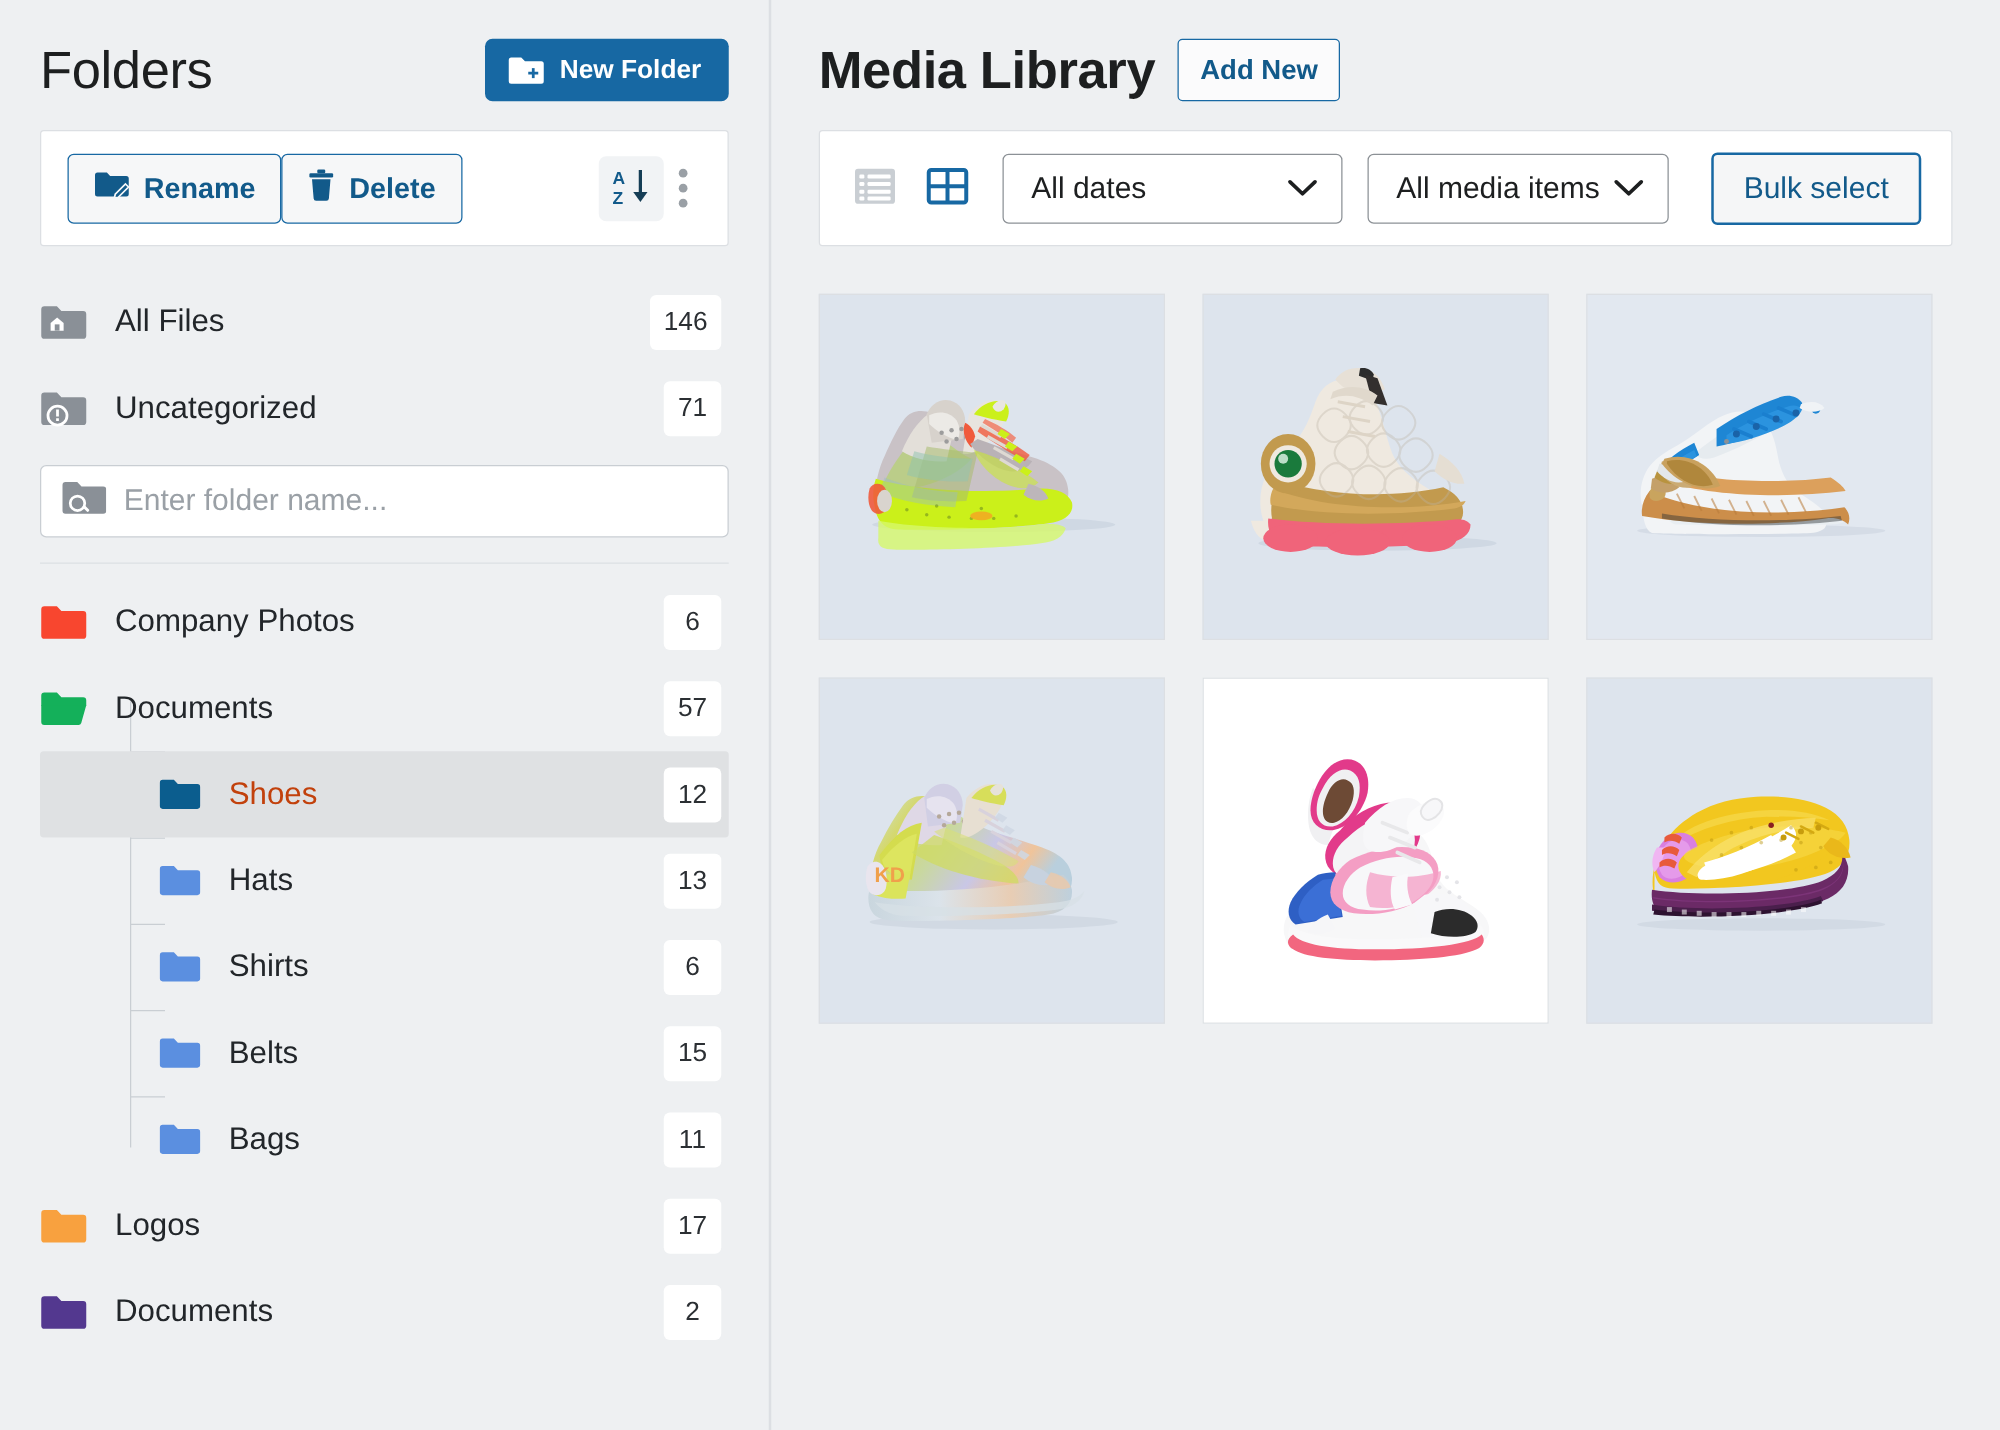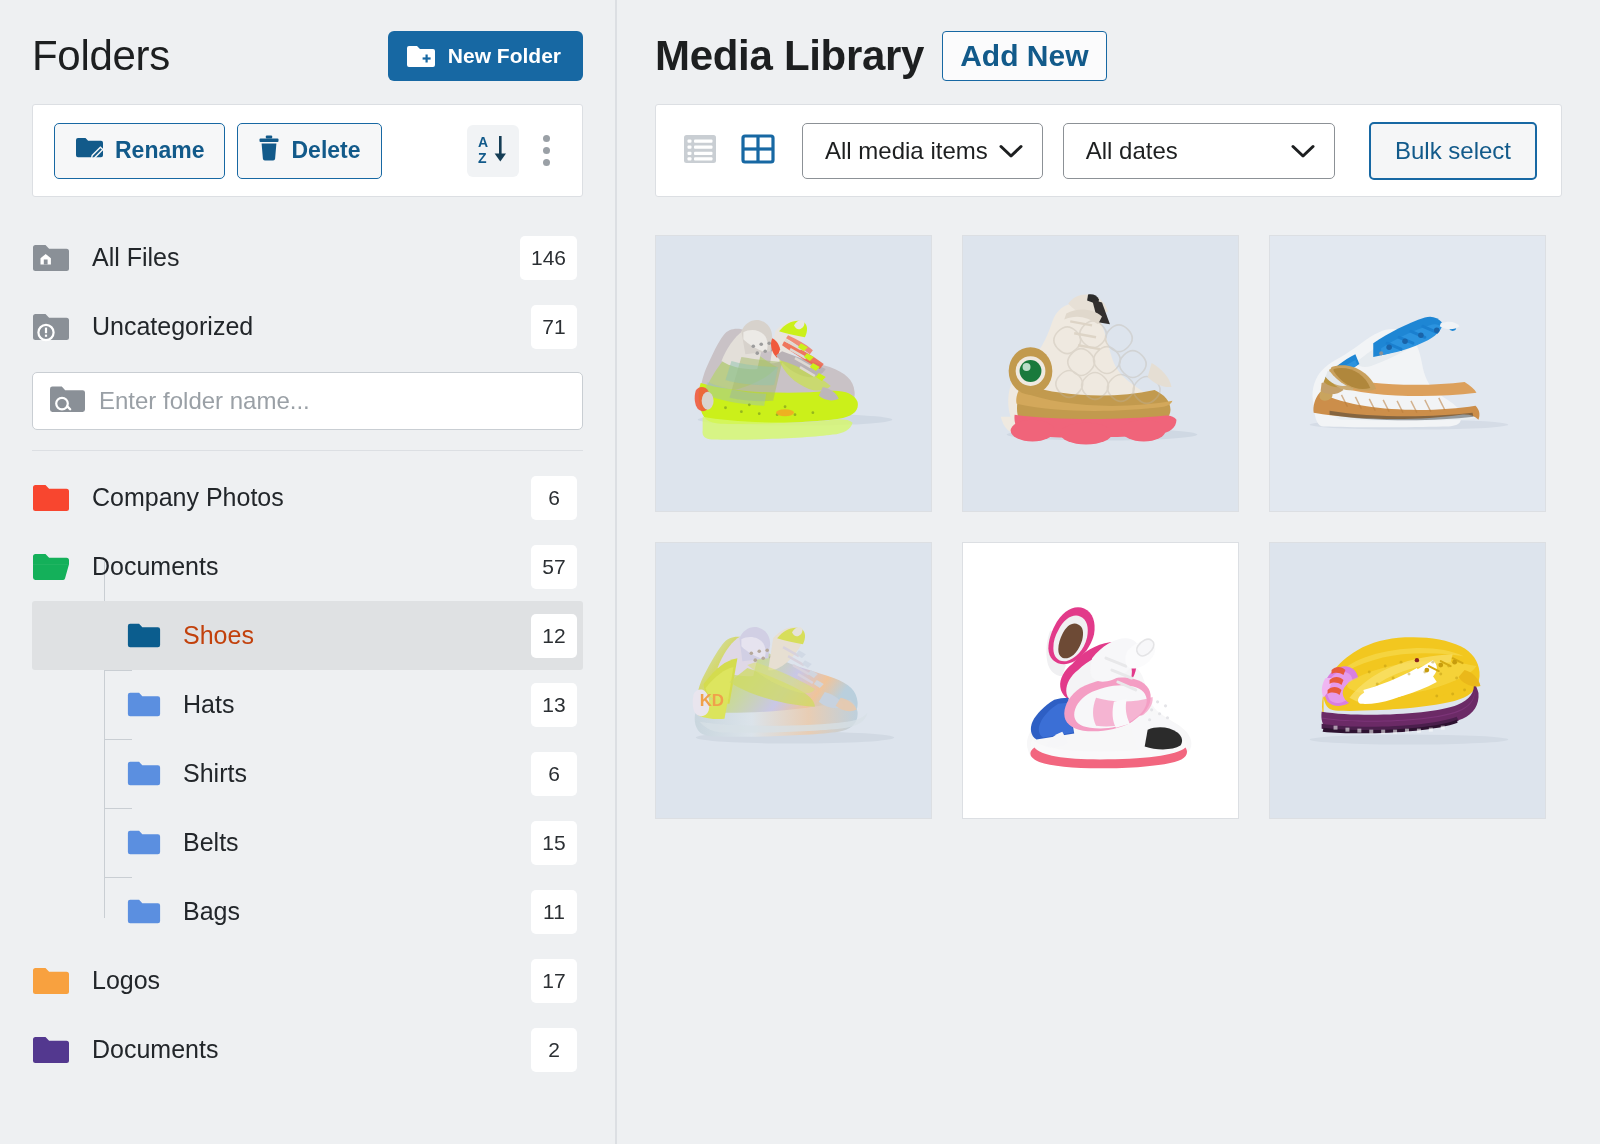--- a/index.html
+++ b/index.html
@@ -33,21 +33,21 @@
     height: 50px; padding: 0 22px 0 18px;
     font-size: 21px; font-weight: 700; cursor: pointer;
     font-family: "Liberation Sans", sans-serif;
   }
   .new-folder-btn svg { display:block; }
 
   
   .tool-card {
     background: #fff; border: 1px solid #dcdfe3; border-radius: 3px;
     height: 93px; display: flex; align-items: center;
-    padding: 0 21px; gap: 12px;
+    padding: 0 21px; gap: 0;
   }
   .tool-btn {
     display: flex; align-items: center; gap: 11px;
     background: #f6f7f8; border: 1px solid #1768a3; border-radius: 5px;
     color: #125a8a; height: 56px; padding: 0 20px;
     font-size: 23px; font-weight: 700; cursor: pointer;
     font-family: "Liberation Sans", sans-serif;
   }
   .tool-spacer { flex: 1; }
   .sort-btn {
@@ -113,21 +113,21 @@
     pointer-events: none;
   }
 
   
   .media-panel { flex: 1; height: 1144px; background: #eef0f2; padding: 0 38px 17px 38px; }
   .media-head { display: flex; align-items: center; gap: 18px; height: 104px; padding-top: 8px; }
   .media-title { font-size: 42px; color: #1d1f20; letter-spacing: -0.3px; }
   .add-new-btn {
     background: #fbfbfc; border: 1px solid #1768a3; border-radius: 4px;
     color: #125a8a; height: 50px; padding: 0 17px;
-    font-size: 30px; font-weight: 700; cursor: pointer;
+    font-size: 22px; font-weight: 700; cursor: pointer;
     font-family: "Liberation Sans", sans-serif;
   }
   .media-toolbar {
     background: #fff; border: 1px solid #dcdfe3; border-radius: 3px;
     height: 93px; display: flex; align-items: center; padding: 0 24px; gap: 20px;
   }
   .view-icons { display: flex; align-items: center; gap: 18px; margin-right: 4px; }
   .view-ico { background: none; border: none; cursor: pointer; display: flex; padding: 2px; }
   .select-box {
     position: relative; background: #fff; border: 1px solid #8c9196; border-radius: 5px;
@@ -388,31 +388,31 @@
           <span>
             <svg width="36" height="36" viewBox="0 0 36 36">
               <rect x="3" y="5" width="30" height="26" rx="2" fill="none" stroke="#1768a3" stroke-width="3.2"></rect>
               <rect x="16.4" y="5" width="3.2" height="26" fill="#1768a3"></rect>
               <rect x="3" y="16.4" width="30" height="3.2" fill="#1768a3"></rect>
             </svg>
           </span>
         </button>
       </div>
 
-      <div class="select-box">
-        <span>All media items</span>
+      <div class="select-box" style="min-width:272px;">
+        <span>All dates</span>
         <span class="chev">
           <svg width="24" height="15" viewBox="0 0 24 15">
             <path d="M2 2.5L12 12 22 2.5" fill="none" stroke="#1d1f20" stroke-width="3" stroke-linecap="round" stroke-linejoin="round"></path>
           </svg>
         </span>
       </div>
 
-      <div class="select-box" style="min-width:272px;">
-        <span>All dates</span>
+      <div class="select-box">
+        <span>All media items</span>
         <span class="chev">
           <svg width="24" height="15" viewBox="0 0 24 15">
             <path d="M2 2.5L12 12 22 2.5" fill="none" stroke="#1d1f20" stroke-width="3" stroke-linecap="round" stroke-linejoin="round"></path>
           </svg>
         </span>
       </div>
 
       <button class="bulk-btn">Bulk select</button>
     </div>
 

